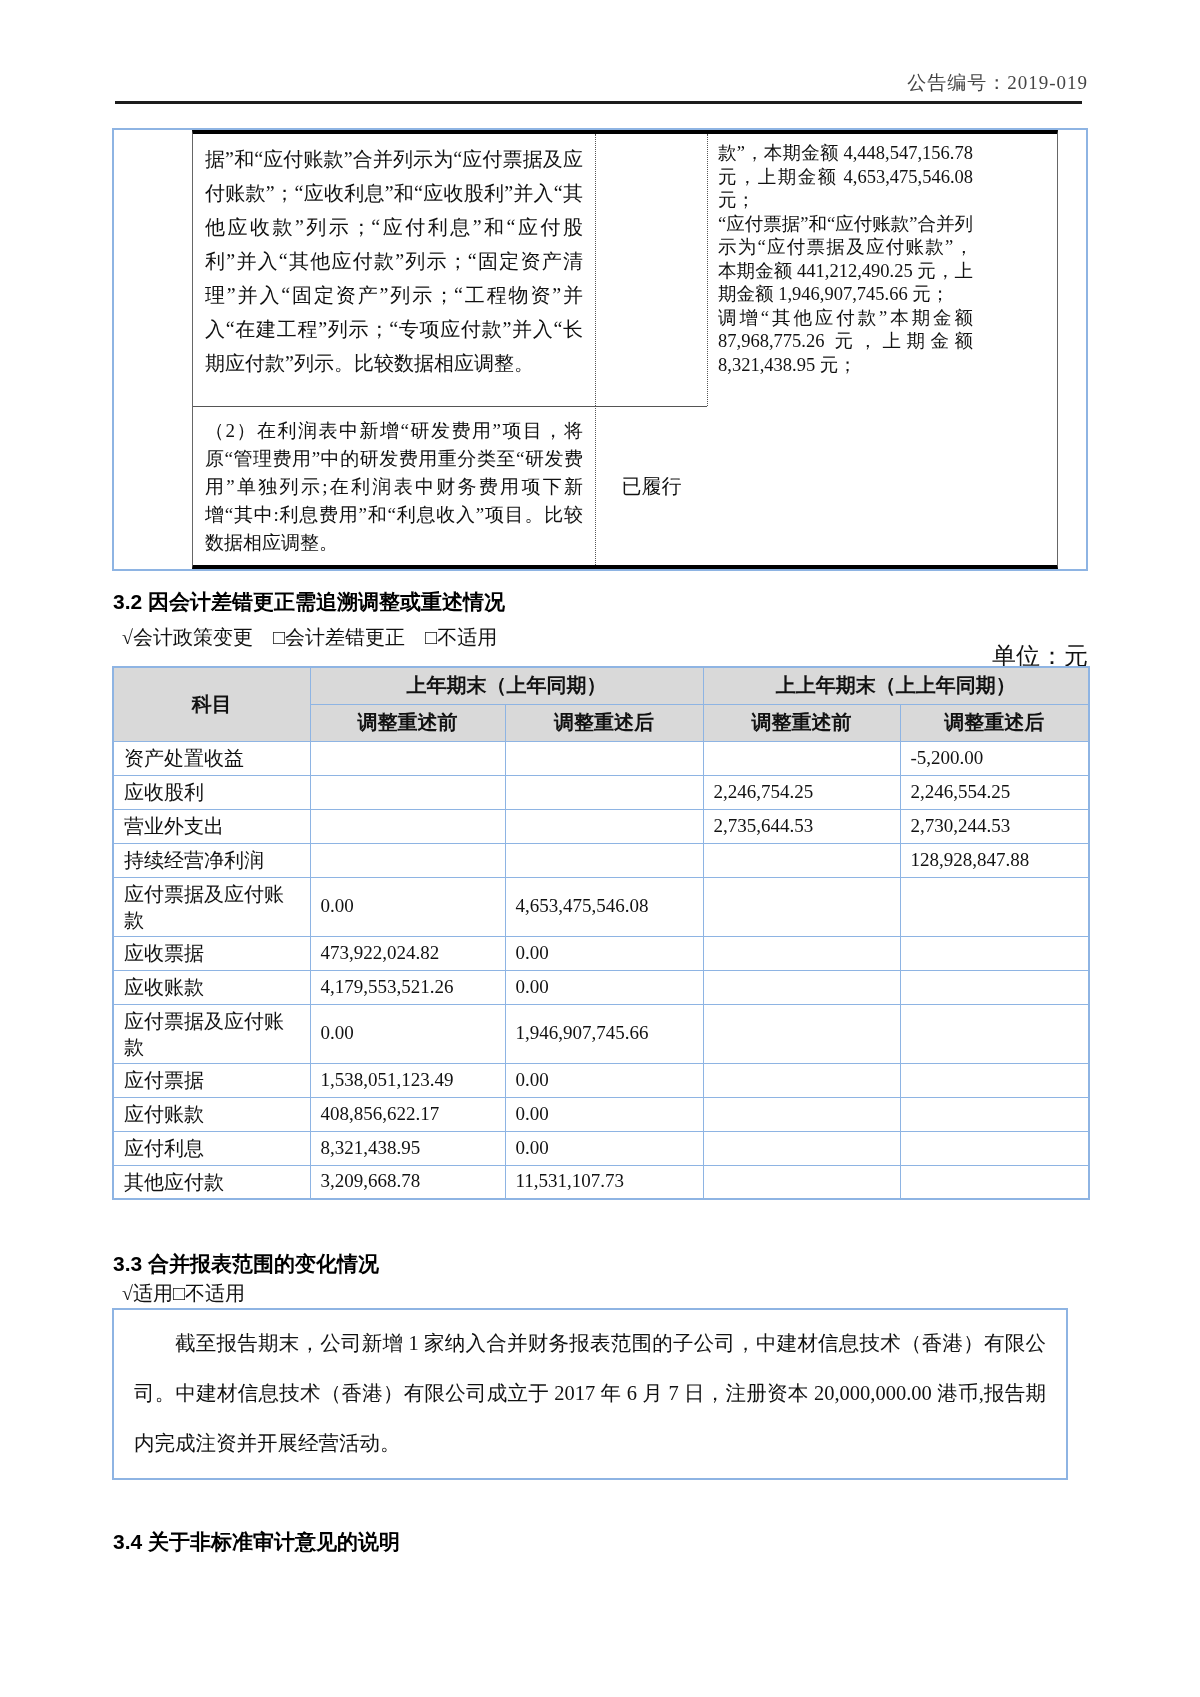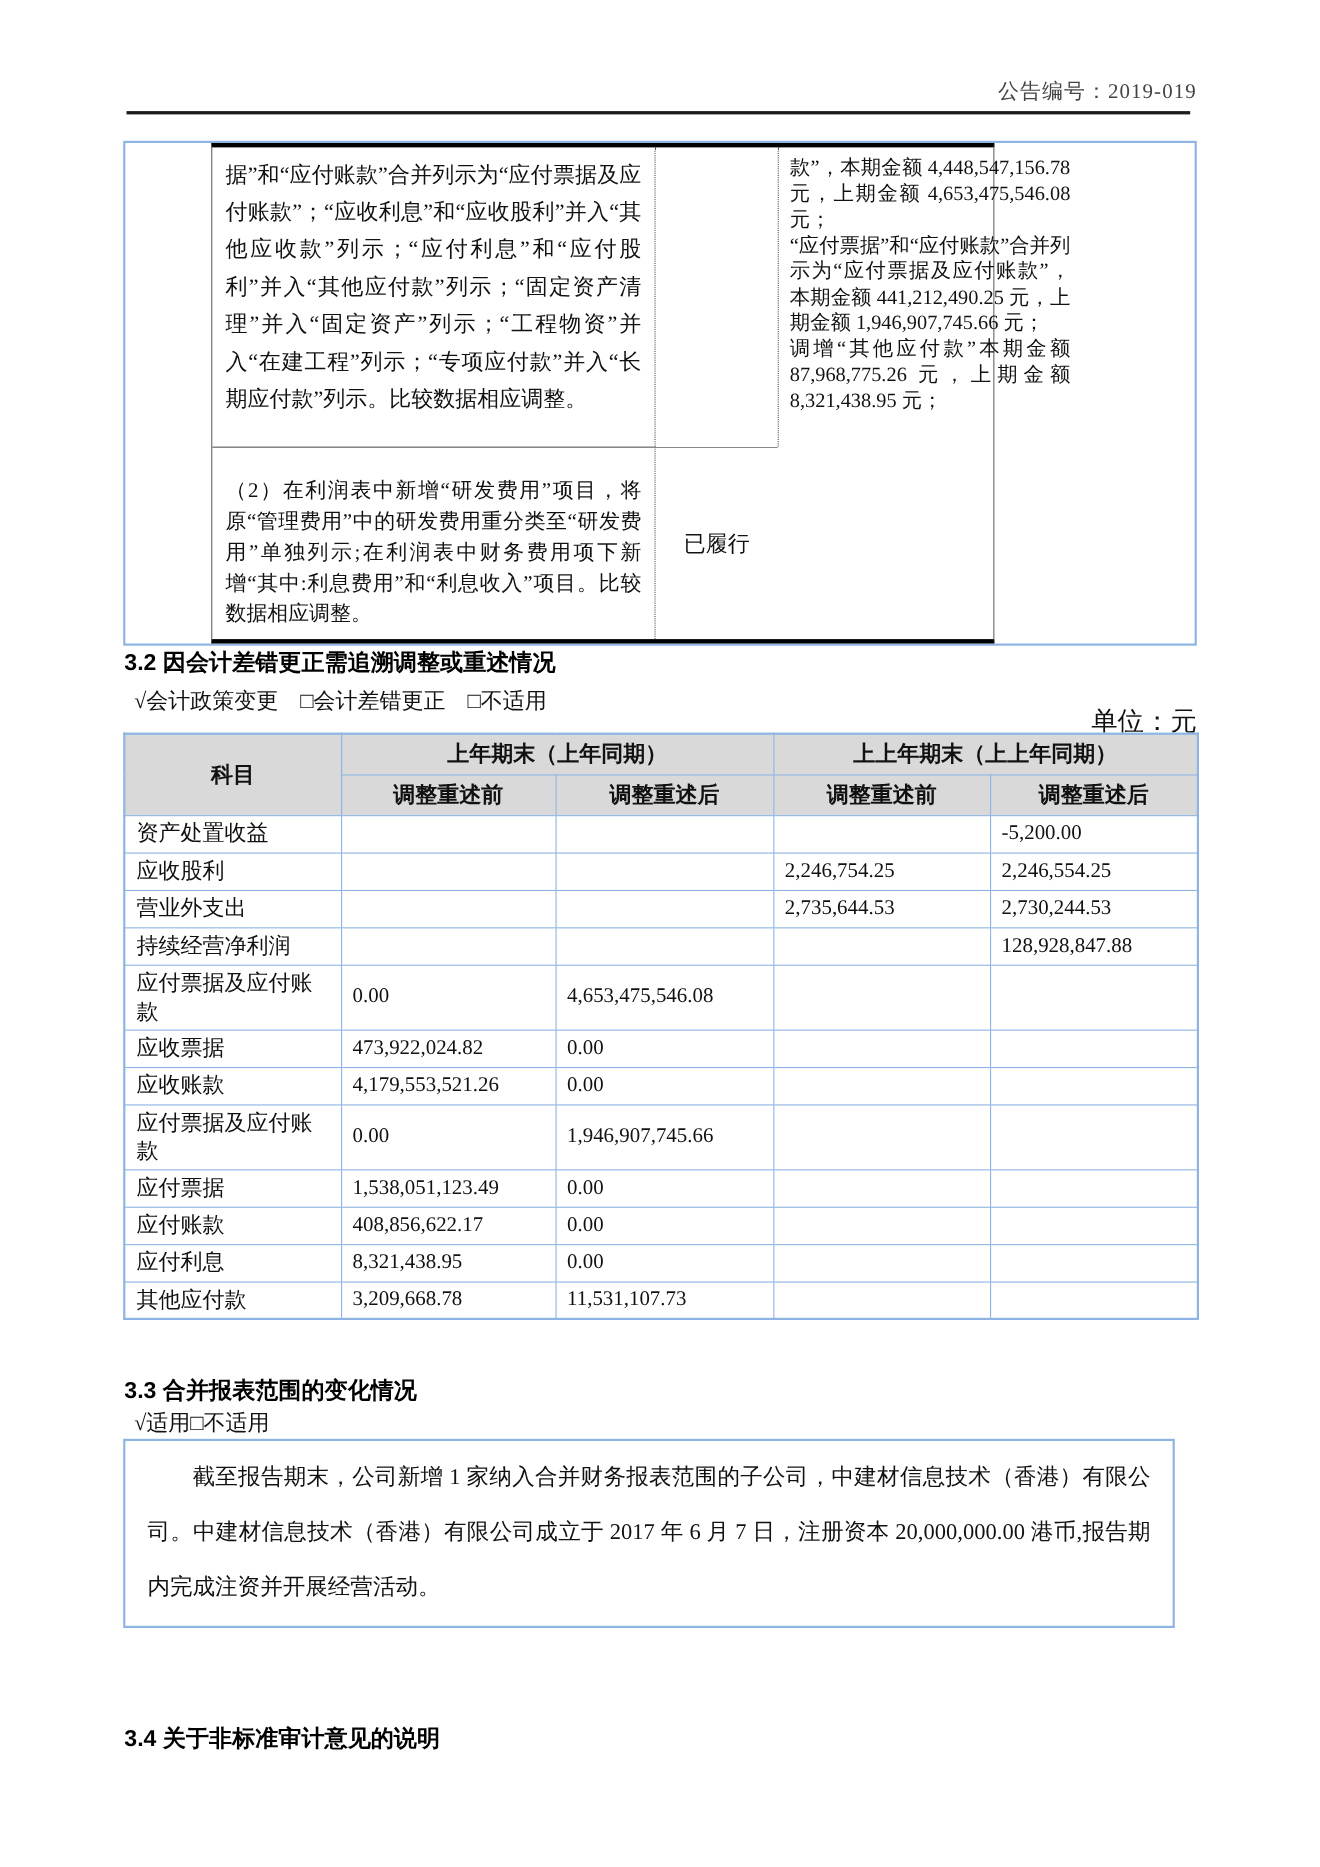--- a/index.html
+++ b/index.html
@@ -16,41 +16,41 @@
   .head-rule { position:absolute; top:101px; left:115px; width:967px; height:3px; background:#1c1c1c; }
 
   
   .cont-wrap {
     position:absolute; top:128px; left:112px; width:976px;
     border:2px solid #8EB4E3; display:flex; background:#fff;
   }
   .cont-left  { width:78px; }
   .cont-right { flex:1; }
   .cont-main {
-    width:712px; border-top:4px solid #000; border-bottom:4px solid #000;
+    width:866px; border-top:4px solid #000; border-bottom:4px solid #000;
     border-left:1px solid #666; border-right:1px solid #666;
     display:grid; grid-template-columns:402px 112px 276px;
     grid-template-rows:minmax(272px,auto) minmax(128px,auto);
     font-family:Liberation Serif, serif;
   }
   .cc { padding:8px 12px; font-size:20px; }
   .cc.desc   { text-align:justify; line-height:34px; }
-  .cc.desc.r2{ line-height:28px; font-size:19px; padding-top:26px; }
+  .cc.desc.r2{ line-height:28px; font-size:19px; padding-top:10px; }
   .cc.status { border-left:1px dotted #555; display:flex; align-items:center; justify-content:center; }
   .cc.detail { border-left:1px dotted #555; white-space:pre-line; text-align:justify; font-size:18.5px; line-height:23.5px; padding:8px 10px; }
   .cc.detail.r2 { display:flex; align-items:center; line-height:29px; font-size:19.5px; }
   .rowline { border-top:1px solid #555; }
 
   
   .sec-title {
     position:absolute; left:113px;
     font-family:"Liberation Sans","DejaVu Sans",sans-serif;
     font-weight:700; font-size:21px; color:#000;
   }
-  .t32 { top:588px; } .t33 { top:1250px; } .t34 { top:1528px;margin-top:38px; }
+  .t32 { top:588px; } .t33 { top:1250px; } .t34 { top:1528px; }
   .opt-line { position:absolute; left:122px; font-size:20px; color:#111; }
   .o32 { top:624px; } .o33 { top:1280px; }
   .unit-label { position:absolute; top:640px; right:112px; font-size:24px; }
 
   
   .restate {
     position:absolute; top:666px; left:112px; width:976px;
     border-collapse:collapse; table-layout:fixed; background:#fff;
     font-size:20px;
   }

